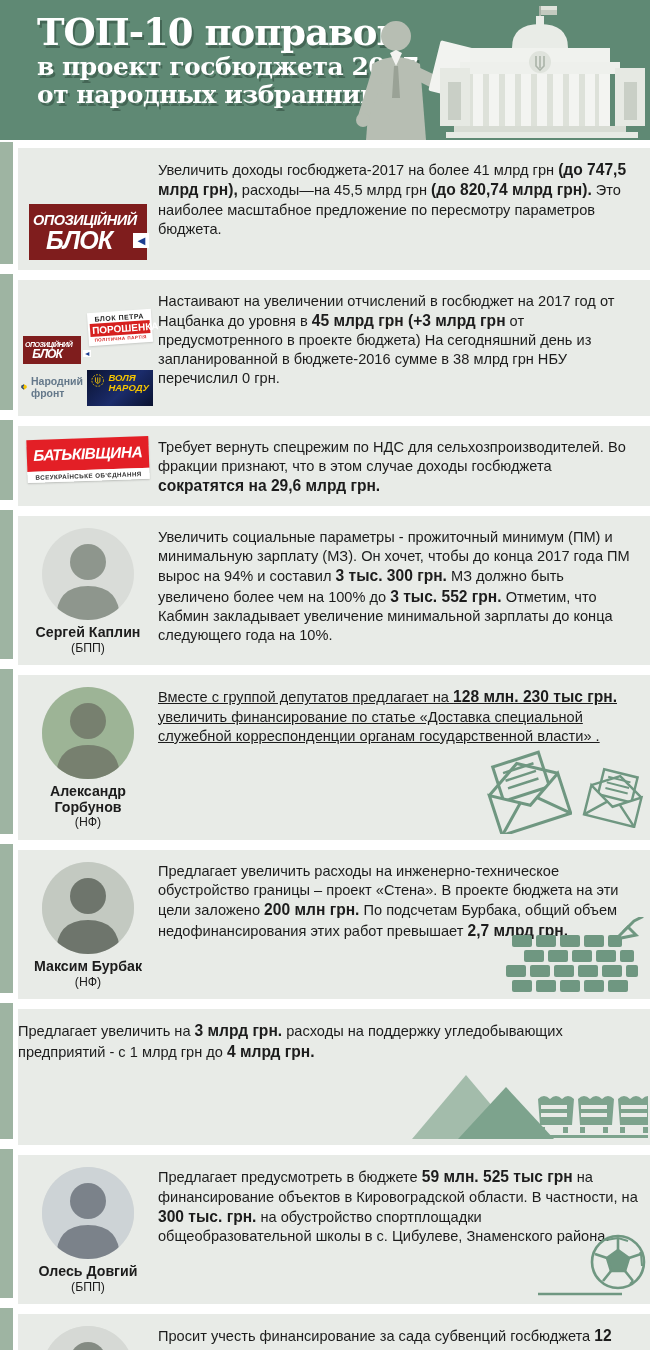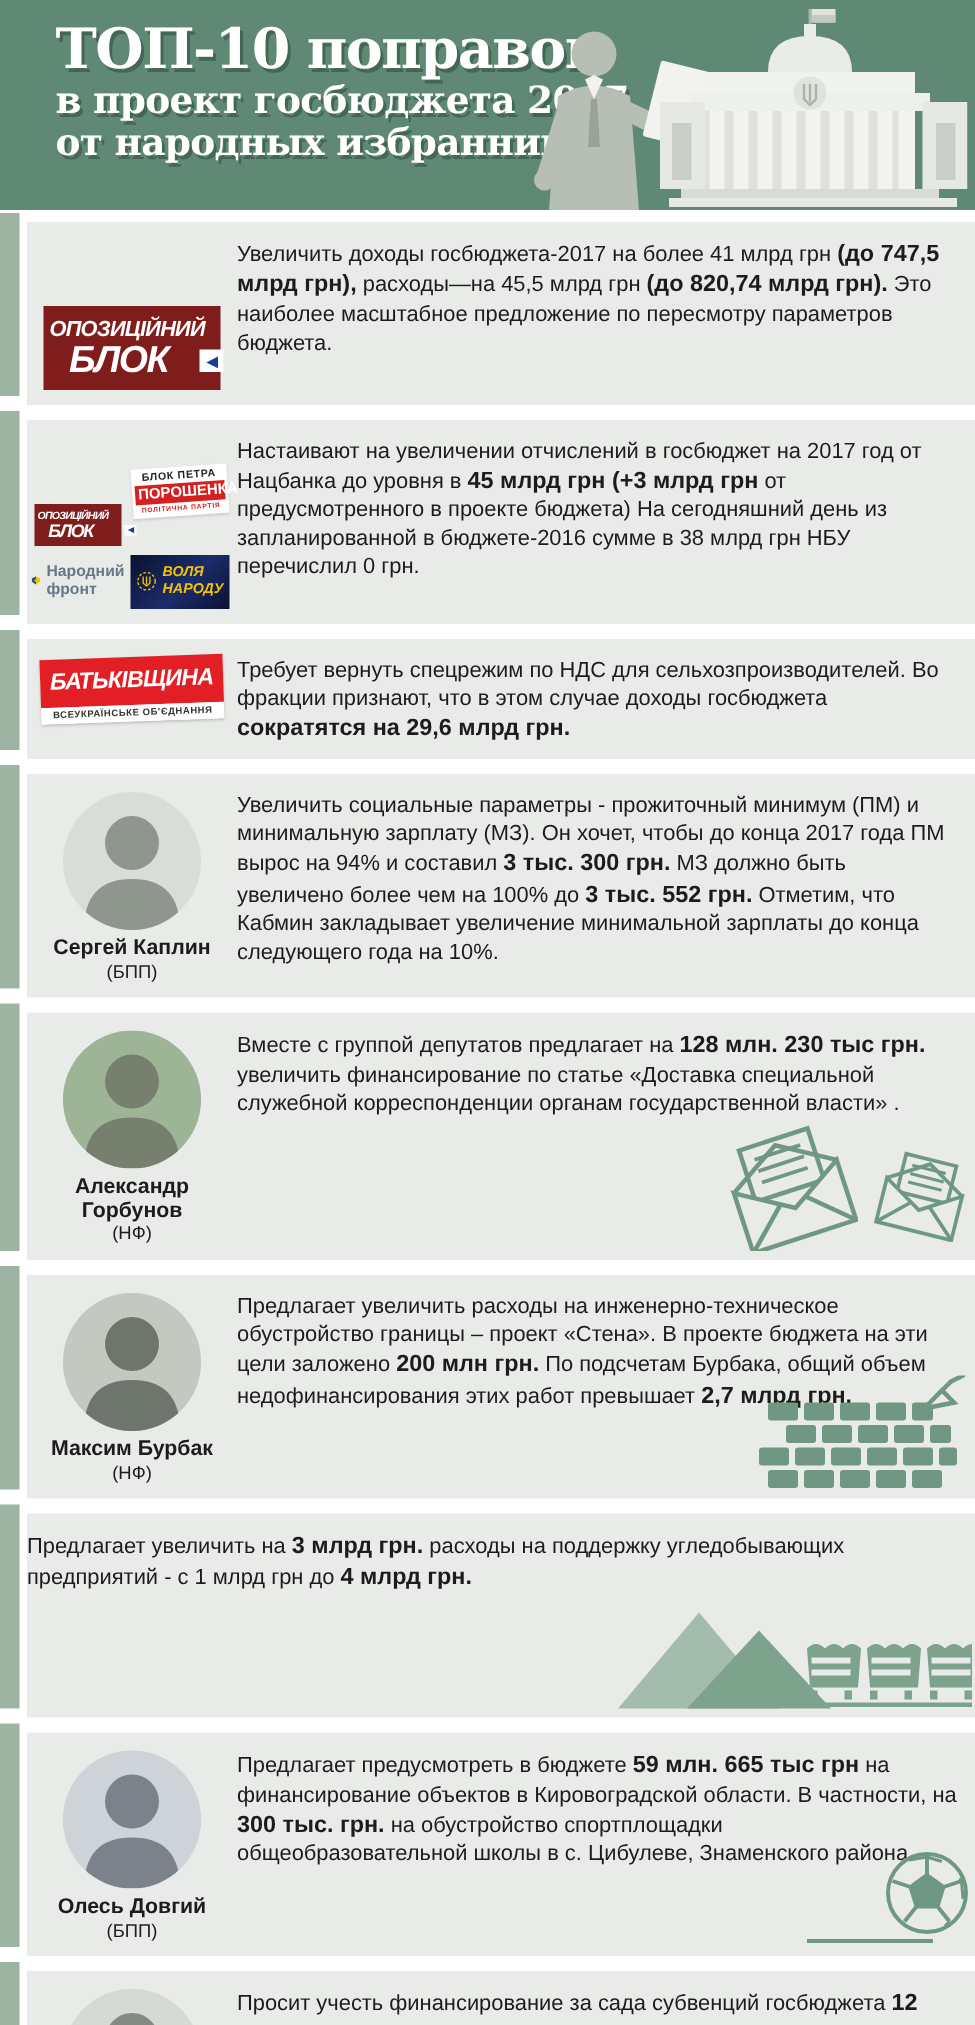--- a/index.html
+++ b/index.html
@@ -44,21 +44,21 @@
   .logo-opp.mini .opp-stripes { width:7px; height:8px; }
   .logo-opp.mini .opp-arrow { font-size:7px; padding:0 1px; }
   .logo-bpp { background:#fff; transform:rotate(-4deg); text-align:center; width:64px;
               padding:3px 2px; box-shadow:0 1px 2px rgba(0,0,0,.15); }
   .logo-bpp .t1 { font-size:7px; font-weight:bold; color:#222; letter-spacing:.5px; }
   .logo-bpp .t2 { font-size:10px; font-weight:bold; color:#fff; background:#d6201f; padding:1px 2px; margin-top:1px; }
   .logo-bpp .t3 { font-size:4.5px; font-weight:bold; color:#d6201f; letter-spacing:.5px; margin-top:1px; }
   .logo-nf { background:transparent; display:flex; align-items:flex-start; gap:4px; width:62px; }
   .logo-nf .t { font-size:10.5px; color:#64788a; font-weight:bold; line-height:1.05; }
   .logo-vn { background:linear-gradient(135deg,#0a1230,#1b2c6b 55%,#0a1230); color:#f5c400;
-             display:flex; align-items:center; gap:4px; width:66px; height:36px; padding:3px 4px; }
+             display:flex; gap:4px; width:66px; height:36px; padding:3px 4px; }
   .logo-vn .t { font-size:9.5px; font-weight:bold; line-height:1.1; font-style:italic; }
   .logo-bat { width:122px; transform:rotate(-2deg); box-shadow:0 1px 2px rgba(0,0,0,.2); }
   .logo-bat .t1 { background:#e31f26; color:#fff; font-weight:bold; font-style:italic;
                   font-size:15.5px; text-align:center; padding:7px 2px; letter-spacing:-0.5px; }
   .logo-bat .t2 { background:#fff; color:#333; font-weight:bold; font-size:6.3px;
                   text-align:center; padding:2px 0; letter-spacing:.4px; }
   
   .avatar { width:92px; height:92px; border-radius:50%; background:#d9dcd8; overflow:hidden;
             display:flex; align-items:flex-end; justify-content:center; }
   .p-name { font-weight:bold; font-size:14.2px; margin-top:5px; text-align:center; line-height:1.1; }
@@ -219,21 +219,21 @@
         <div class="avatar">
           <svg width="92" height="92" viewBox="0 0 92 92">
               <rect width="92" height="92" fill="#9db496"></rect>
               <circle cx="46" cy="34" r="18" fill="#77806f"></circle>
               <path d="M14,92 Q14,58 46,58 Q78,58 78,92 Z" fill="#77806f"></path>
             </svg>
         </div>
         <div class="p-name">Александр Горбунов</div>
         <div class="p-cap">(НФ)</div>
       </div>
-      <div class="content" style="min-height:118px;">
+      <div class="content" style="min-height:118px;text-decoration:underline;">
         <p class="rich" style="padding-right:4px;"><span>Вместе с группой депутатов предлагает на </span><span class="bold">128 млн. 230 тыс грн.</span><span> увеличить финансирование по статье «Доставка специальной служебной корреспонденции органам государственной власти» .</span></p>
         <svg class="picto" style="right:78px; bottom:-4px;" width="92" height="84" viewBox="0 0 92 84">
           <g transform="rotate(-18 46 42)" fill="none" stroke="#6f9781" stroke-width="3">
             <rect x="22" y="8" width="48" height="36" fill="#e8ebe7"></rect>
             <path d="M30,17 L62,17 M30,25 L62,25 M30,33 L62,33" stroke-width="2.5"></path>
             <path d="M10,34 L46,12 L82,34"></path>
             <path d="M10,34 L10,76 L82,76 L82,34 L46,56 Z" fill="#e8ebe7"></path>
             <path d="M10,76 L38,50 M82,76 L54,50"></path>
           </g>
         </svg>
@@ -346,21 +346,21 @@
           <svg width="92" height="92" viewBox="0 0 92 92">
               <rect width="92" height="92" fill="#cdd3d6"></rect>
               <circle cx="46" cy="34" r="18" fill="#7b828a"></circle>
               <path d="M14,92 Q14,58 46,58 Q78,58 78,92 Z" fill="#7b828a"></path>
             </svg>
         </div>
         <div class="p-name">Олесь Довгий</div>
         <div class="p-cap">(БПП)</div>
       </div>
       <div class="content" style="min-height:116px;">
-        <p class="rich"><span>Предлагает предусмотреть в бюджете </span><span class="bold">59 млн. 665 тыс грн</span><span> на финансирование объектов в Кировоградской области. В частности, на </span><span class="bold">300 тыс. грн.</span><span> на обустройство спортплощадки общеобразовательной школы в с. Цибулеве, Знаменского района.</span></p>
+        <p class="rich"><span>Предлагает предусмотреть в бюджете </span><span class="bold">59 млн. 525 тыс грн</span><span> на финансирование объектов в Кировоградской области. В частности, на </span><span class="bold">300 тыс. грн.</span><span> на обустройство спортплощадки общеобразовательной школы в с. Цибулеве, Знаменского района.</span></p>
         <svg class="picto" style="right:2px; bottom:-4px;" width="112" height="66" viewBox="0 0 112 66">
           <g stroke="#6f9781" fill="none" stroke-width="2.6">
             <circle cx="82" cy="30" r="26"></circle>
             <path d="M82,18 L93,26 L89,39 L75,39 L71,26 Z" fill="#6f9781"></path>
             <path d="M82,18 L82,6 M93,26 L105,22 M89,39 L97,49 M75,39 L67,49 M71,26 L59,22"></path>
             <path d="M70,8 L82,6 L92,9 M104,20 L105,22 L106,34 M94,52 L97,49" stroke-width="2"></path>
             <path d="M2,62 L86,62" stroke-width="2.6"></path>
           </g>
         </svg>
       </div>

